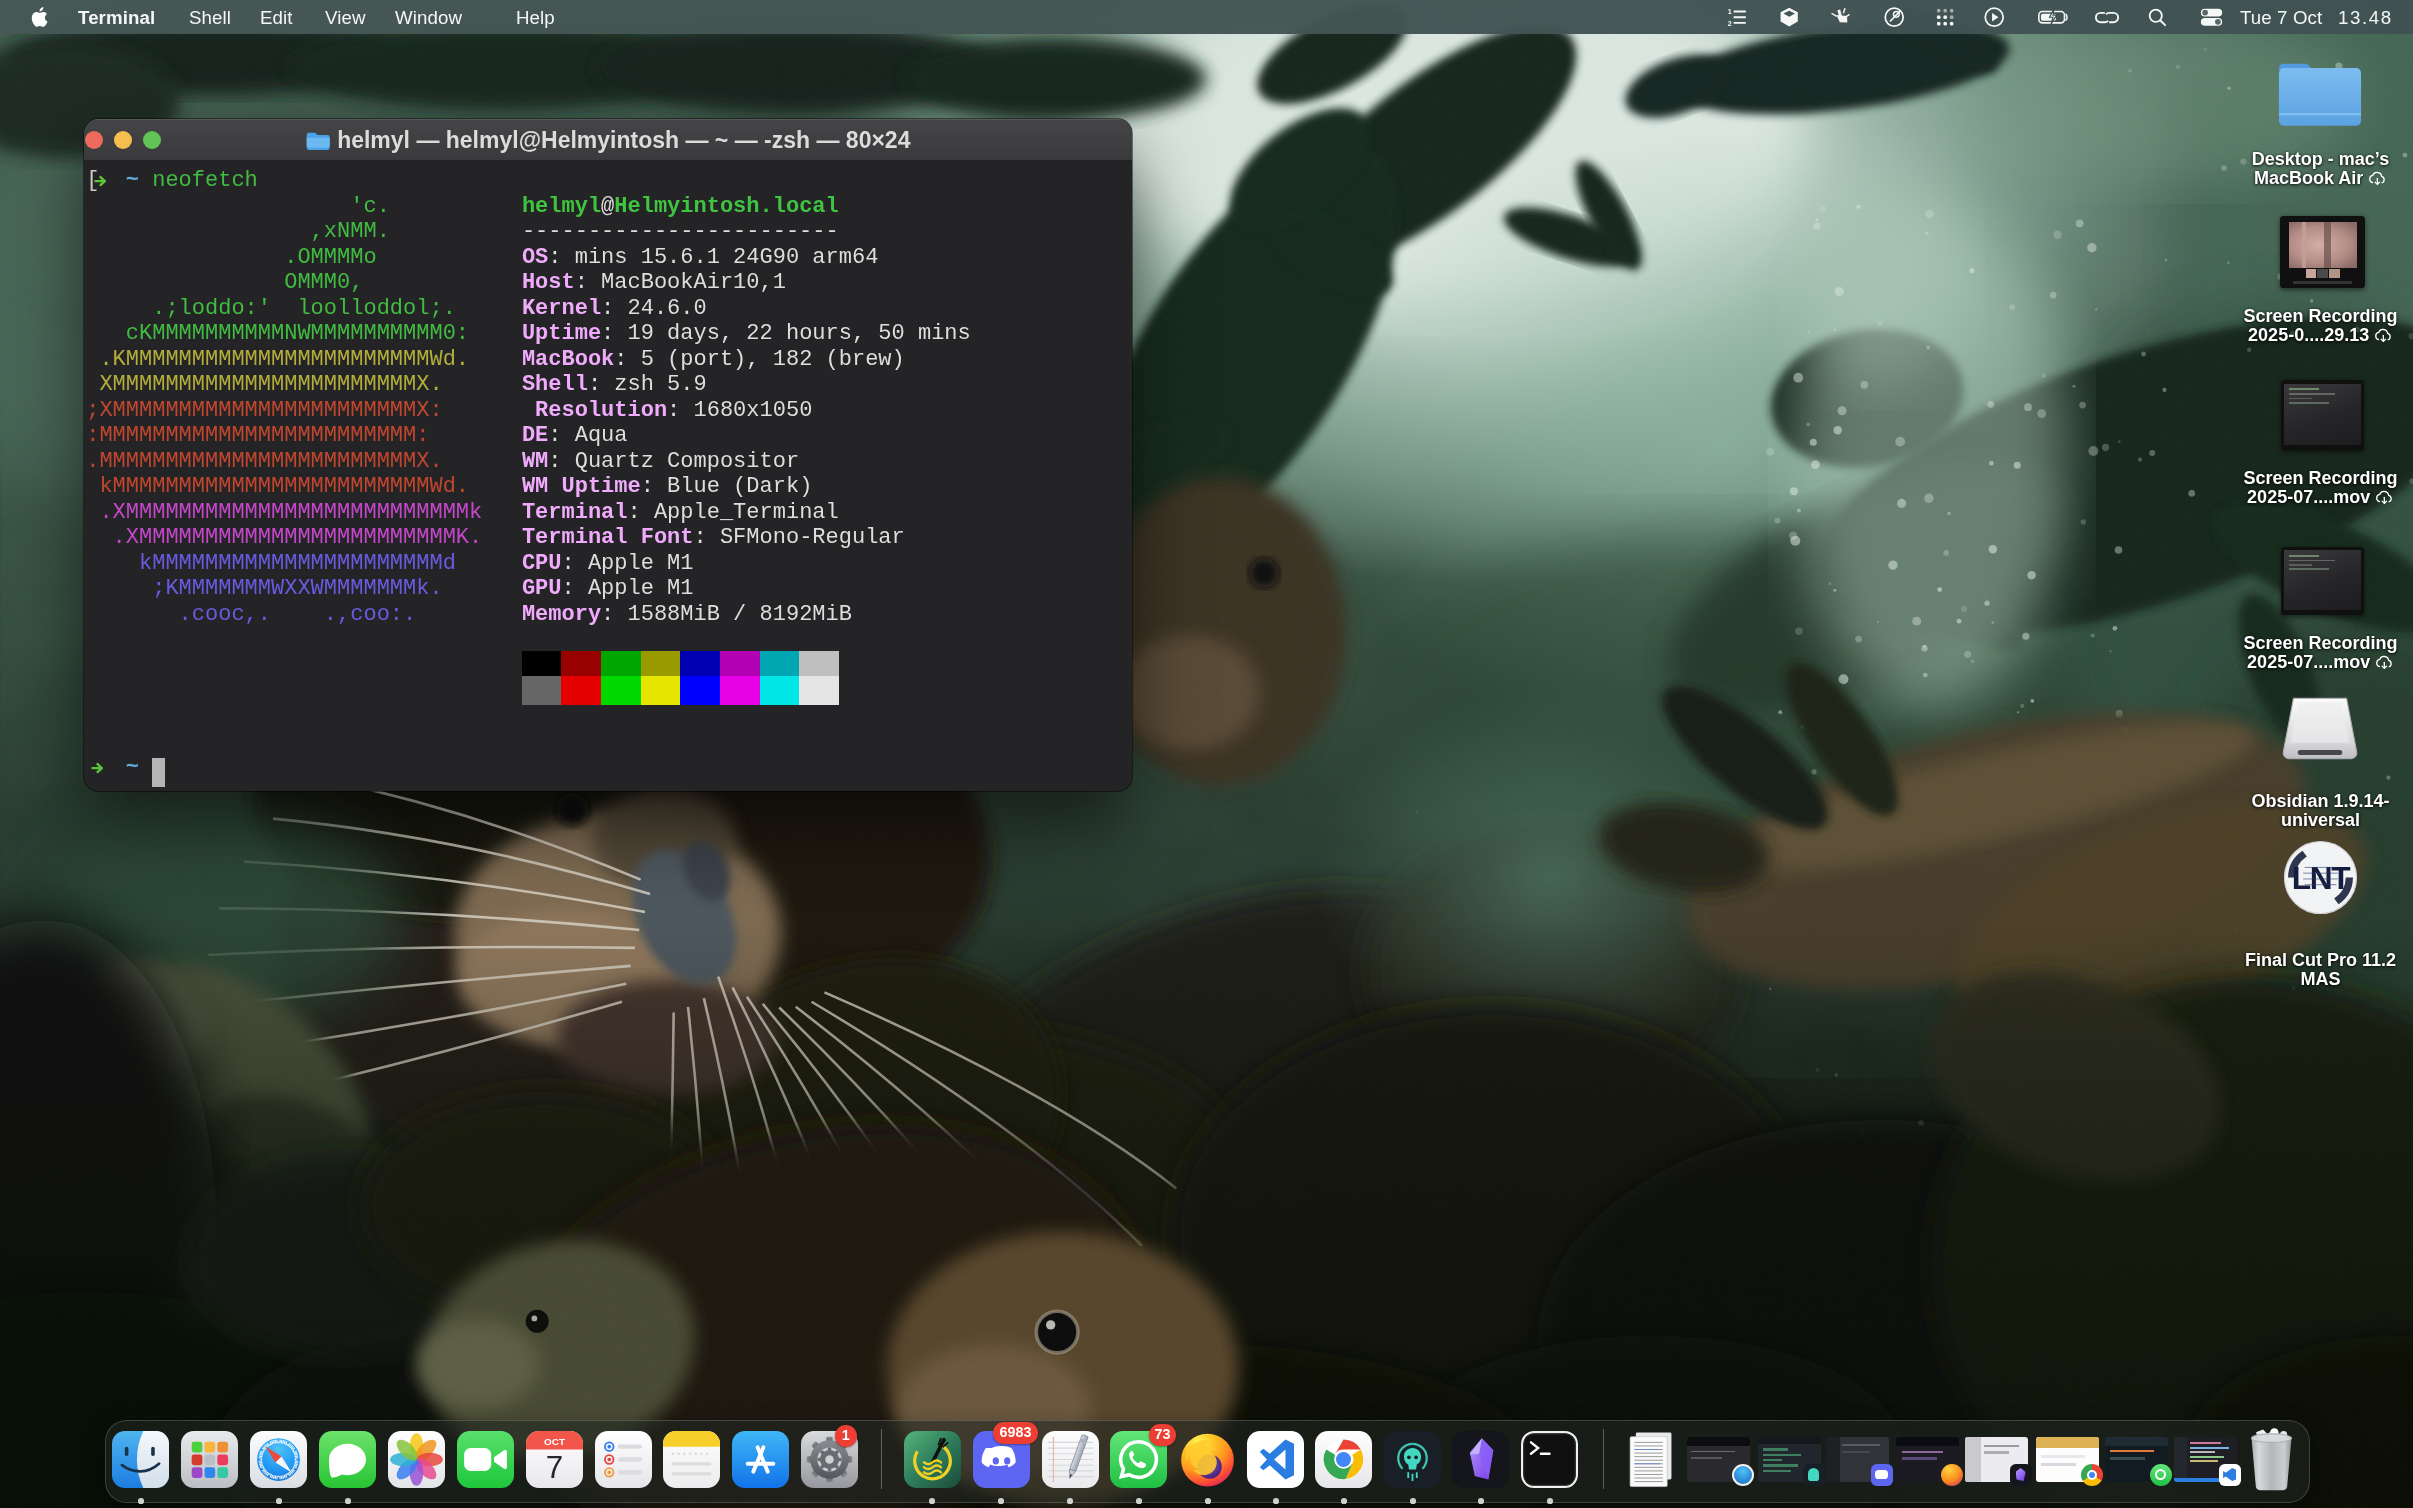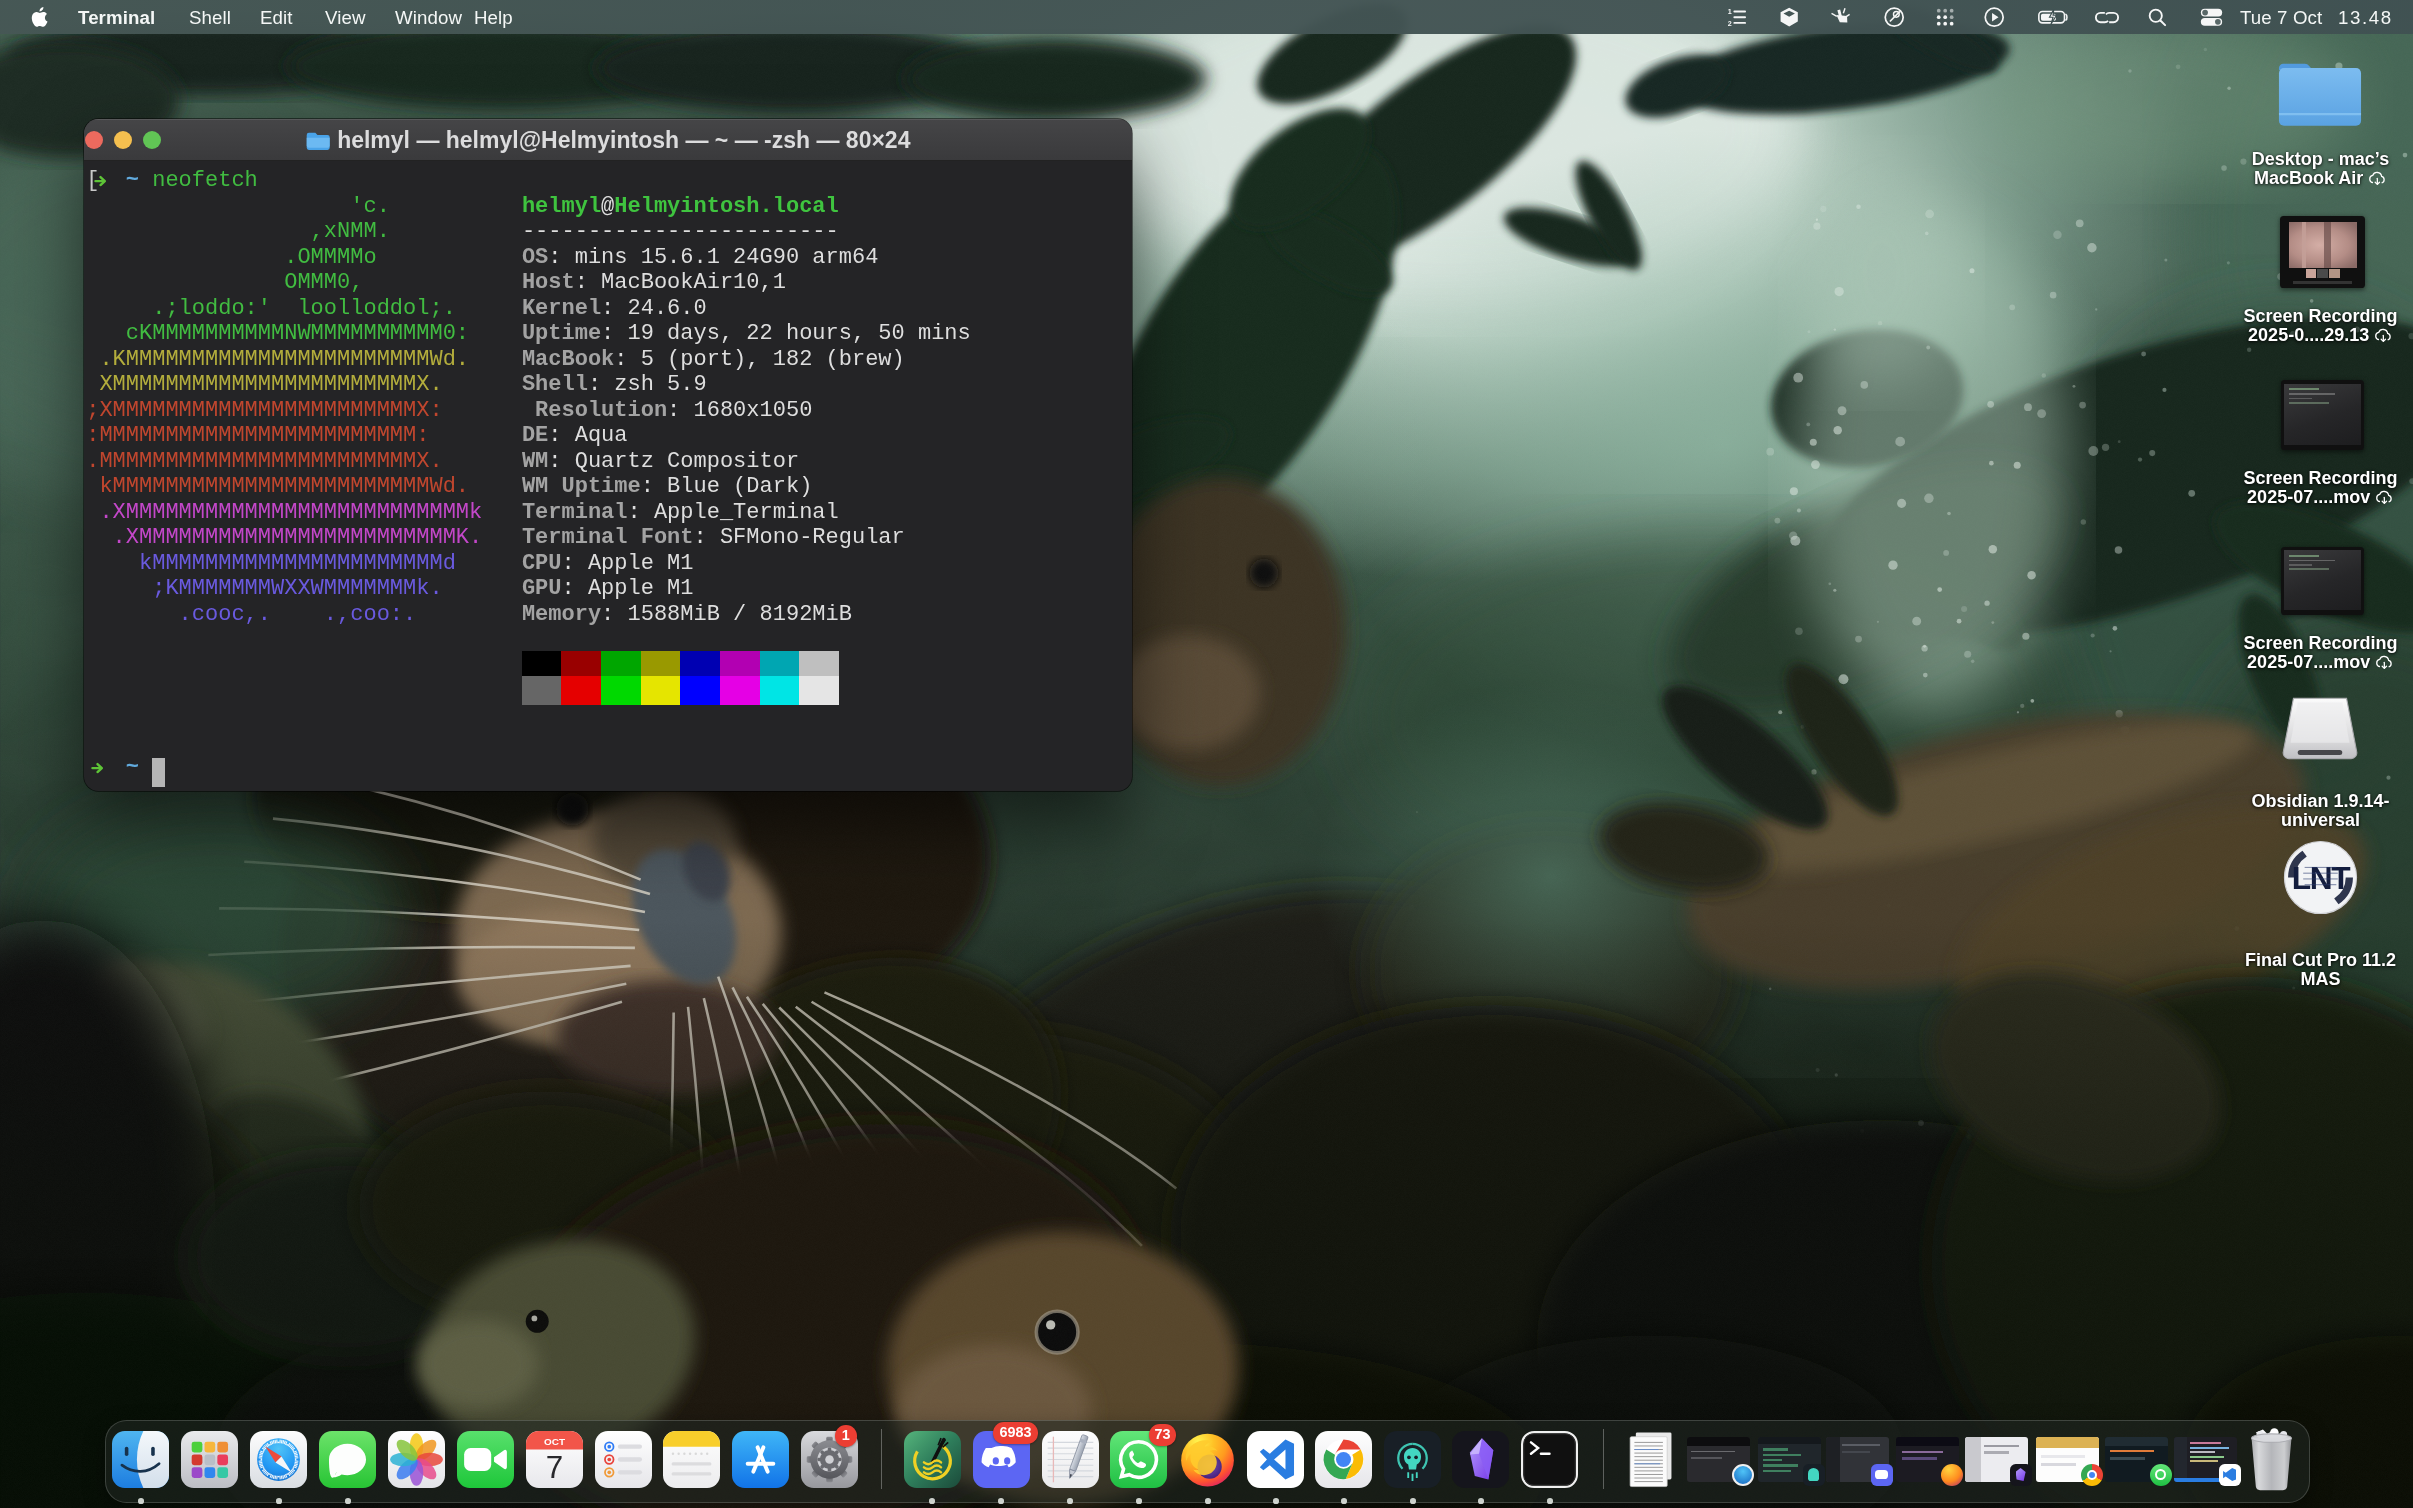--- a/index.html
+++ b/index.html
@@ -19,21 +19,21 @@
   background:linear-gradient(#454547,#3a3a3c); border-bottom:0.7px solid #222;
   box-shadow:inset 0 0.7px 0 rgba(255,255,255,.14); }
 .parrow { position:absolute; }
 .tl { position:absolute; top:12.2px; width:18px; height:18px; border-radius:50%; margin-left:-93px; }
 #title { text-align:center; font-size:23px; font-weight:bold; color:#dcdcdd; line-height:42px; }
 #tpre { position:absolute; left:2.2px; top:42px; width:1044px; height:630px; padding-top:7.2px;
   font-family:"Liberation Mono", monospace; font-size:22px; line-height:25.5px; color:#dedede;
   letter-spacing:0; }
 #tpre .g { color:#41bc41; } #tpre .y { color:#b3ad3c; } #tpre .r { color:#c0462e; }
 #tpre .m { color:#c347c9; } #tpre .b { color:#6a5adf; }
-#tpre .lab { color:#a3a3a3; font-weight:bold; }
+#tpre .lab { color:#f0abfc; font-weight:bold; }
 #tpre .ttl { color:#3fc43f; font-weight:bold; }
 #tpre .w { color:#dedede; }
 #tpre .br { color:#c9c9c9; }
 #tpre .ar { color:transparent; }
 #tpre .cy { color:#61aadd; font-weight:bold; }
 #tpre .sw { padding:2.2px 0; }
 #tpre .cur { background:#b5b5b5; display:inline-block; width:13px; height:29px; vertical-align:-2.9px; }
 #dicons .dicon { position:absolute; }
 .dlabel { position:absolute; left:2220px; width:201px; text-align:center; font-size:18px; font-weight:bold;
   color:#fff; line-height:19.4px; text-shadow:0 0.7px 3.6px rgba(0,0,0,.9), 0 0 1.4px rgba(0,0,0,.5); }
@@ -414,21 +414,21 @@
 <div id="menubar">
   <div class="mb-left">
     <div class="mbapple" style="left:29.5px"><svg width="21" height="24" viewBox="0 0 26 30">
           <path fill="#fff" d="M18.5 15.9c0-3.1 2.5-4.6 2.6-4.7-1.4-2.1-3.6-2.4-4.4-2.4-1.9-.2-3.7 1.1-4.6 1.1-.9 0-2.4-1.1-4-1-2 0-3.9 1.2-5 3-2.1 3.7-.5 9.2 1.5 12.2 1 1.5 2.2 3.1 3.8 3.1 1.5-.1 2.1-1 4-1s2.4 1 4 1 2.7-1.5 3.7-3c1.2-1.7 1.6-3.4 1.7-3.5-.1-.1-3.3-1.3-3.3-4.8zM15.4 6.3c.8-1 1.4-2.4 1.2-3.8-1.2.1-2.7.8-3.5 1.8-.8.9-1.5 2.3-1.3 3.7 1.4.1 2.8-.7 3.6-1.7z"></path>
         </svg></div>
     <span class="mbt b" style="left:78px">Terminal</span>
     <span class="mbt" style="left:189px">Shell</span>
     <span class="mbt" style="left:260px">Edit</span>
     <span class="mbt" style="left:325px">View</span>
     <span class="mbt" style="left:395px">Window</span>
-    <span class="mbt" style="left:474px">Help</span>
+    <span class="mbt" style="left:516px">Help</span>
   </div>
   <div class="mbi" style="left:1725px"><svg width="24.4" height="24.4" viewBox="0 0 34 34">
         <g stroke="#fff" stroke-width="2.6" stroke-linecap="round">
           <line x1="13" y1="9" x2="28" y2="9"></line>
           <line x1="13" y1="17" x2="28" y2="17"></line>
           <line x1="13" y1="25" x2="28" y2="25"></line>
         </g>
         <text x="4" y="13" font-family="Liberation Sans" font-size="10" fill="#fff" font-weight="bold">1</text>
         <text x="4" y="29" font-family="Liberation Sans" font-size="10" fill="#fff" font-weight="bold">2</text>
       </svg></div>

